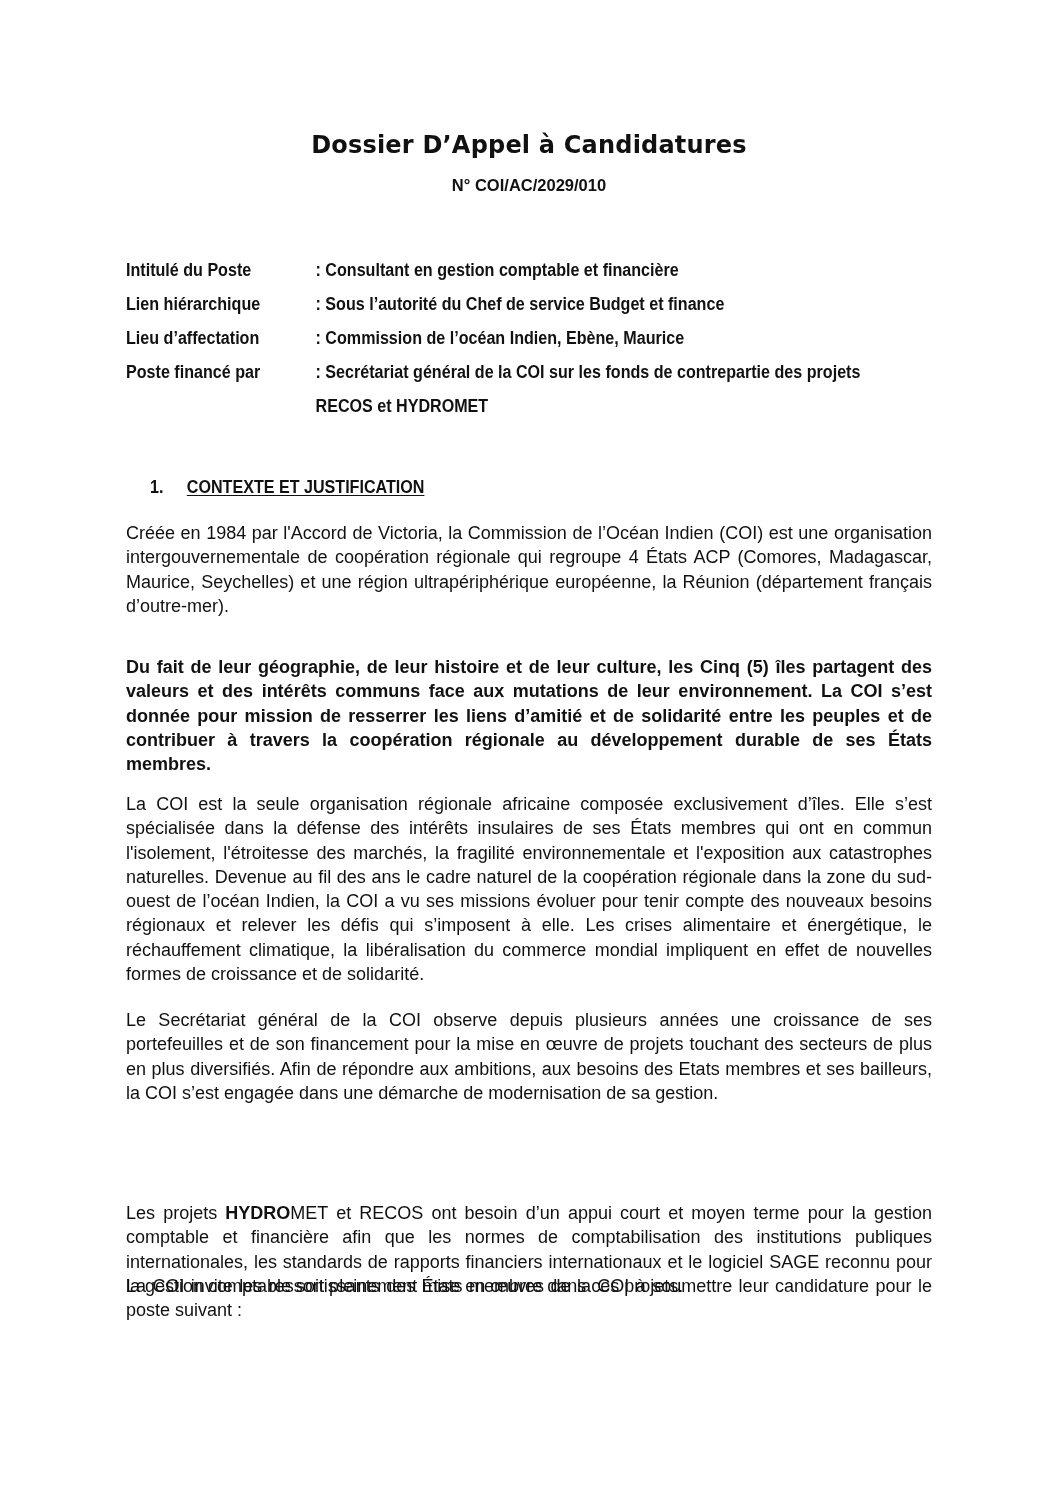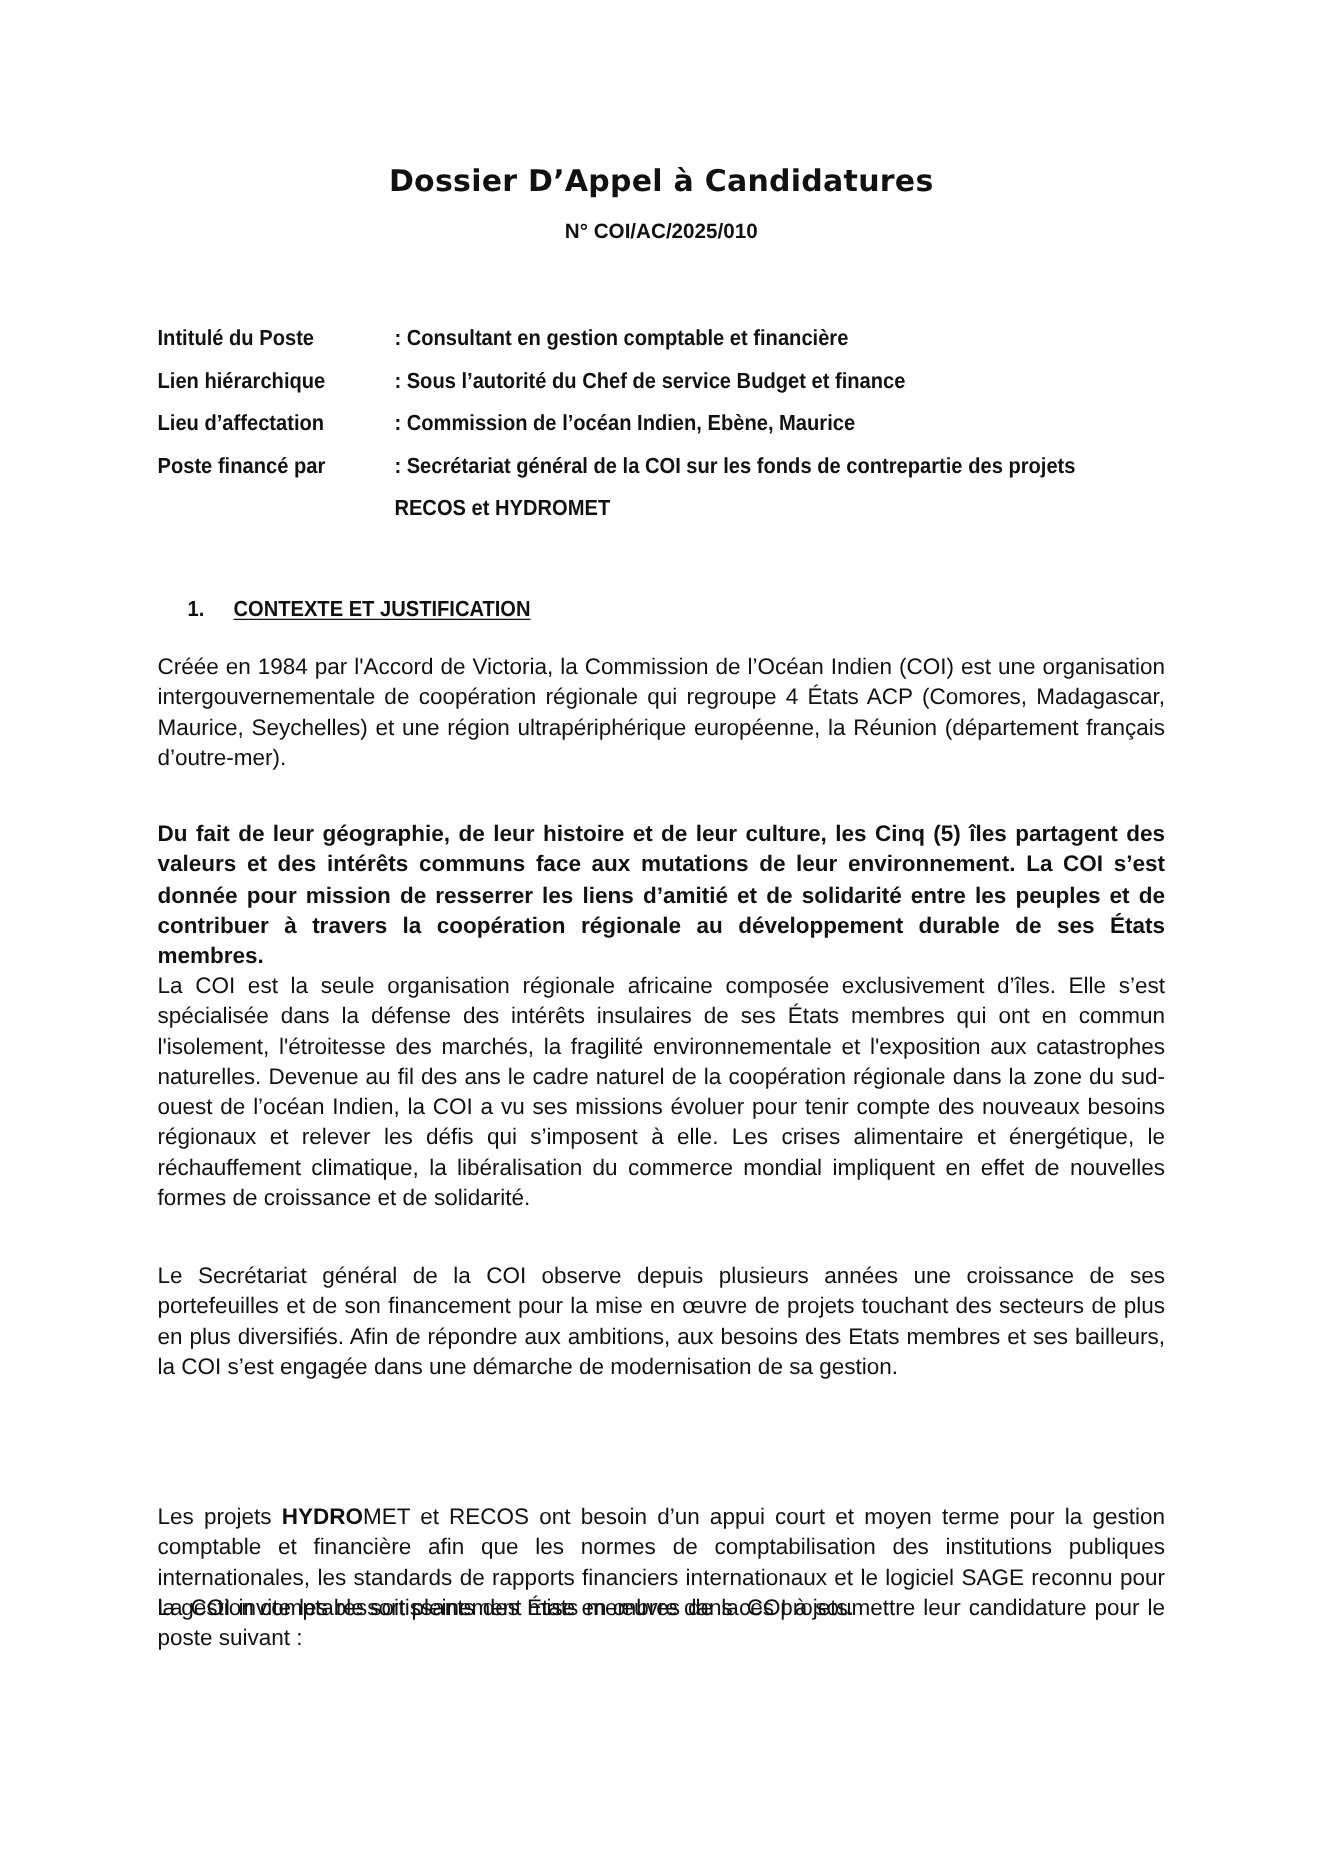--- a/index.html
+++ b/index.html
@@ -23,32 +23,32 @@
     }
     .section-heading .num { display: inline-block; width: 40px; }
     .section-heading .txt { text-decoration: underline; text-underline-offset: 2px; }
     .para {
       position: absolute; left: 126px; width: 806px; font-family: "Liberation Sans", sans-serif; font-size: 18px; line-height: 24.3px;
       text-align: justify; color: #111; margin: 0;
     }
     .para b { font-weight: bold; }
     #p1 { top: 521px; }
     #p2 { top: 655px; font-weight: bold; }
-    #p3 { top: 776px; }
+    #p3 { top: 792px; }
     #p4 { top: 1008px; }
     #p5 { top: 1201px; }
     #p6 { top: 1274px; }
   </style>
 </head>
 <body>
 
 <div class="page">
 
   <div class="title">Dossier D’Appel à Candidatures</div>
-  <div class="ref">N° COI/AC/2025/010</div>
+  <div class="ref">N° COI/AC/2029/010</div>
 
   <div class="meta">
     <div class="meta-row">
       <span class="meta-label">Intitulé du Poste</span>
       <span class="meta-value">: Consultant en gestion comptable et financière</span>
     </div>
     <div class="meta-row">
       <span class="meta-label">Lien hiérarchique</span>
       <span class="meta-value">: Sous l’autorité du Chef de service Budget et finance</span>
     </div>

